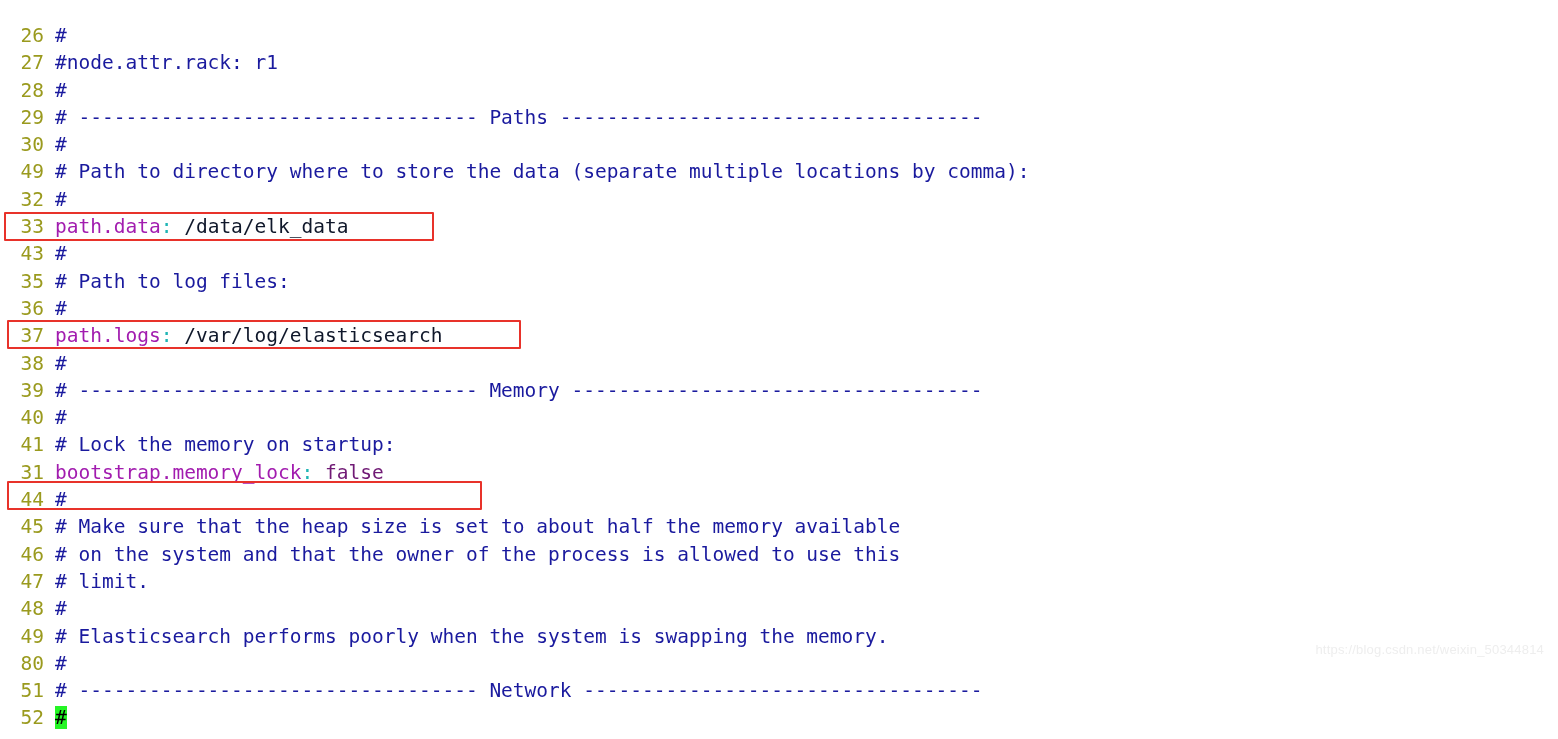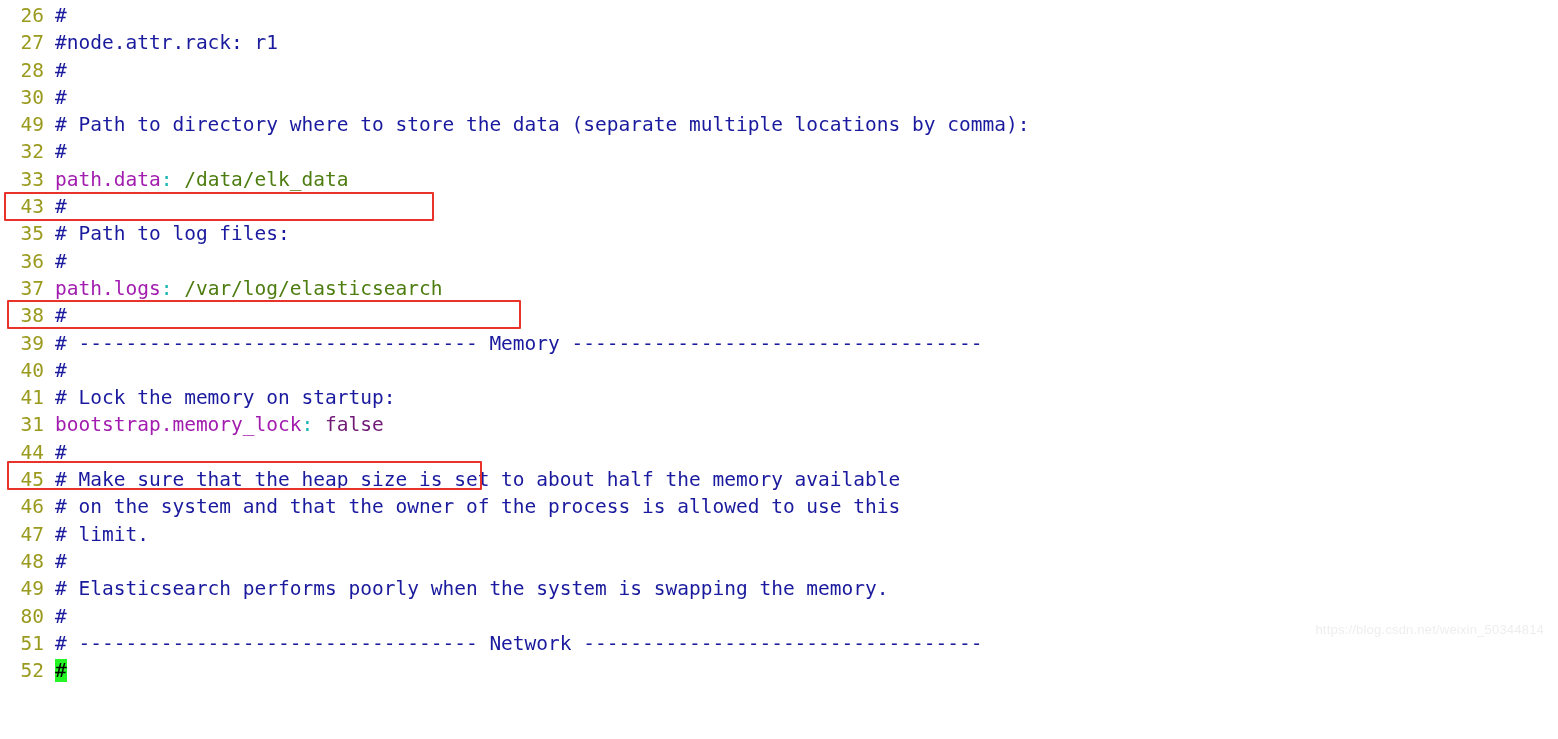--- a/index.html
+++ b/index.html
@@ -7,20 +7,21 @@
     width:1558px; height:739px;
     background:#ffffff;
     font-family:"DejaVu Sans Mono","Liberation Mono",monospace;
     overflow:hidden;
   }
   #editor {
     position:relative;
     width:1558px; height:645px;
     background:#ffffff;
     padding-top:2px;
+    margin-top:20px;
   }
   .code-line {
     position:relative;
     height:27.3px;
     line-height:27.3px;
     white-space:pre;
     font-size:19.5px;
     letter-spacing:0px;
   }
   .lineno {
@@ -28,21 +29,21 @@
     width:44px;
     text-align:right;
     color:#9a9a1e;
     font-size:19.5px;
   }
   .gutter-gap { display:inline-block; width:11px; }
   .content { font-size:19.5px; }
   .tok-comment { color:#1a1a9e; }
   .tok-key     { color:#a21caf; }
   .tok-punct   { color:#1fb5b5; }
-  .tok-value   { color:#4d7c0f; }
+  .tok-value   { color:#0f172a; }
   .tok-bool    { color:#701a75; }
   .cursor {
     background:#25f525;
     color:#000000;
   }
   .hl-box {
     position:absolute;
     border:2px solid #e8322a;
     border-radius:1px;
     pointer-events:none;
@@ -58,20 +59,21 @@
   }
 </style>
 </head>
 <body>
 
 <div id="editor">
   <div id="code-lines">
       <div class="code-line"><span class="lineno">26</span><span class="gutter-gap"></span><span class="content"><span class="tok-comment">#</span></span></div>
       <div class="code-line"><span class="lineno">27</span><span class="gutter-gap"></span><span class="content"><span class="tok-comment">#node.attr.rack: r1</span></span></div>
       <div class="code-line"><span class="lineno">28</span><span class="gutter-gap"></span><span class="content"><span class="tok-comment">#</span></span></div>
+      <div class="code-line"><span class="lineno">29</span><span class="gutter-gap"></span><span class="content"><span class="tok-comment"># ---------------------------------- Paths ------------------------------------</span></span></div>
       <div class="code-line"><span class="lineno">30</span><span class="gutter-gap"></span><span class="content"><span class="tok-comment">#</span></span></div>
       <div class="code-line"><span class="lineno">49</span><span class="gutter-gap"></span><span class="content"><span class="tok-comment"># Path to directory where to store the data (separate multiple locations by comma):</span></span></div>
       <div class="code-line"><span class="lineno">32</span><span class="gutter-gap"></span><span class="content"><span class="tok-comment">#</span></span></div>
       <div class="code-line"><span class="lineno">33</span><span class="gutter-gap"></span><span class="content"><span class="tok-key">path.data</span><span class="tok-punct">:</span><span class="tok-value"> /data/elk_data</span></span></div>
       <div class="code-line"><span class="lineno">43</span><span class="gutter-gap"></span><span class="content"><span class="tok-comment">#</span></span></div>
       <div class="code-line"><span class="lineno">35</span><span class="gutter-gap"></span><span class="content"><span class="tok-comment"># Path to log files:</span></span></div>
       <div class="code-line"><span class="lineno">36</span><span class="gutter-gap"></span><span class="content"><span class="tok-comment">#</span></span></div>
       <div class="code-line"><span class="lineno">37</span><span class="gutter-gap"></span><span class="content"><span class="tok-key">path.logs</span><span class="tok-punct">:</span><span class="tok-value"> /var/log/elasticsearch</span></span></div>
       <div class="code-line"><span class="lineno">38</span><span class="gutter-gap"></span><span class="content"><span class="tok-comment">#</span></span></div>
       <div class="code-line"><span class="lineno">39</span><span class="gutter-gap"></span><span class="content"><span class="tok-comment"># ---------------------------------- Memory -----------------------------------</span></span></div>

